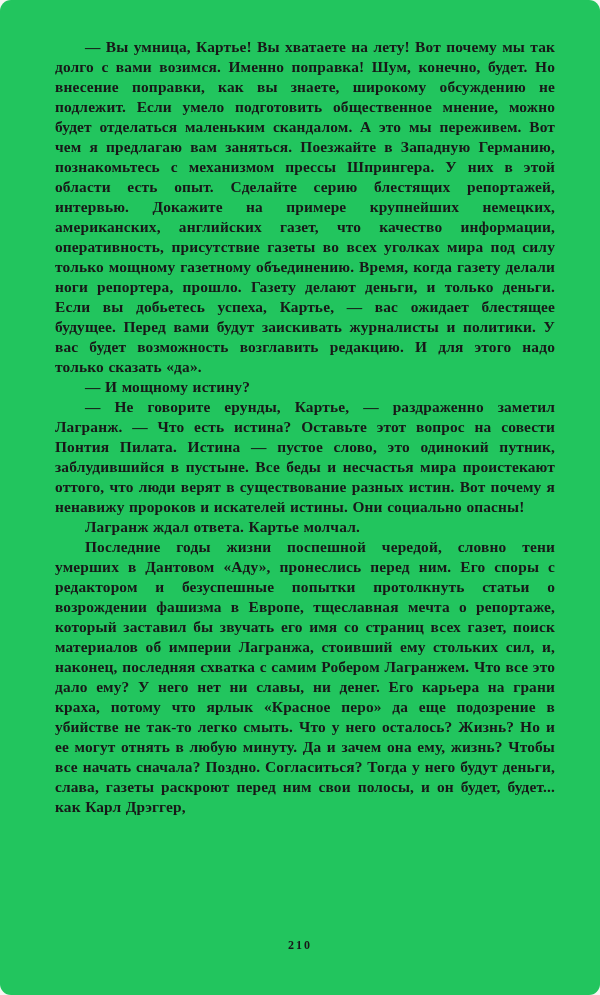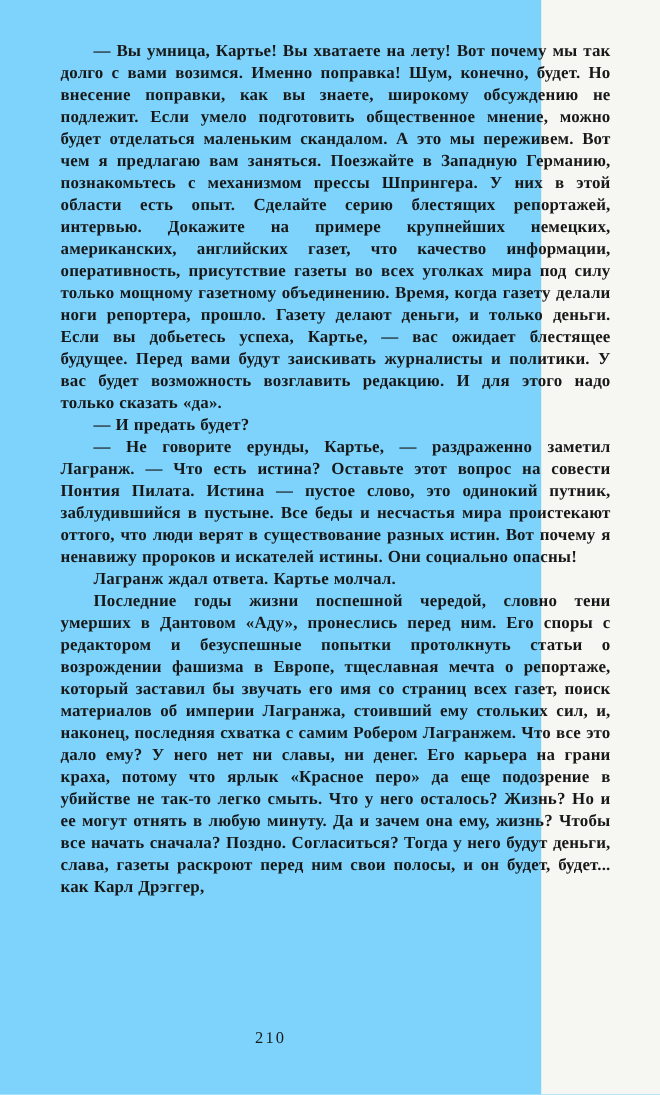--- a/index.html
+++ b/index.html
@@ -8,26 +8,27 @@
   }
   body {
     width: 600px;
     height: 995px;
     background: #f6f6f3;
     font-family: "Liberation Serif", "DejaVu Serif", serif;
     overflow: hidden;
   }
   .page {
     position: relative;
-    width: 492px;
+    width: 600px;
     height: 995px;
     box-sizing: border-box;
-    background: #7dd3fc;
+    background: #22c55e;
     color: #181818;
     padding: 37px 46px 0 55px;
+    border-radius: 11px;
   }
   .text-block {
     width: 500px;
     font-size: 15.4px;
     line-height: 20px;
     font-weight: 600;
     text-align: justify;
     letter-spacing: 0.15px;
     word-spacing: 0.5px;
     hyphens: auto;
@@ -37,31 +38,31 @@
     margin: 0;
     padding: 0;
     text-indent: 30px;
   }
   .page-number {
     position: absolute;
     bottom: 42px;
     left: 0;
     width: 100%;
     text-align: center;
-    font-size: 15px;
-    font-weight: 400;
+    font-size: 12px;
+    font-weight: 700;
     letter-spacing: 2px;
     color: #181818;
   }
 </style>
 </head>
 <body>
 
 <div class="page">
   <div class="text-block" lang="ru">
     <p>— Вы умница, Картье! Вы хватаете на лету! Вот почему мы так долго с вами возимся. Именно поправка! Шум, конечно, будет. Но внесение поправки, как вы знаете, широкому обсуждению не подлежит. Если умело подготовить общественное мнение, можно будет отделаться маленьким скандалом. А это мы переживем. Вот чем я предлагаю вам заняться. Поезжайте в Западную Германию, познакомьтесь с механизмом прессы Шпрингера. У них в этой области есть опыт. Сделайте серию блестящих репортажей, интервью. Докажите на примере крупнейших немецких, американских, английских газет, что качество информации, оперативность, присутствие газеты во всех уголках мира под силу только мощному газетному объединению. Время, когда газету делали ноги репортера, прошло. Газету делают деньги, и только деньги. Если вы добьетесь успеха, Картье, — вас ожидает блестящее будущее. Перед вами будут заискивать журналисты и политики. У вас будет возможность возглавить редакцию. И для этого надо только сказать «да».</p>
-    <p>— И предать будет?</p>
+    <p>— И мощному истину?</p>
     <p>— Не говорите ерунды, Картье, — раздраженно заметил Лагранж. — Что есть истина? Оставьте этот вопрос на совести Понтия Пилата. Истина — пустое слово, это одинокий путник, заблудившийся в пустыне. Все беды и несчастья мира проистекают оттого, что люди верят в существование разных истин. Вот почему я ненавижу пророков и искателей истины. Они социально опасны!</p>
     <p>Лагранж ждал ответа. Картье молчал.</p>
     <p>Последние годы жизни поспешной чередой, словно тени умерших в Дантовом «Аду», пронеслись перед ним. Его споры с редактором и безуспешные попытки протолкнуть статьи о возрождении фашизма в Европе, тщеславная мечта о репортаже, который заставил бы звучать его имя со страниц всех газет, поиск материалов об империи Лагранжа, стоивший ему стольких сил, и, наконец, последняя схватка с самим Робером Лагранжем. Что все это дало ему? У него нет ни славы, ни денег. Его карьера на грани краха, потому что ярлык «Красное перо» да еще подозрение в убийстве не так-то легко смыть. Что у него осталось? Жизнь? Но и ее могут отнять в любую минуту. Да и зачем она ему, жизнь? Чтобы все начать сначала? Поздно. Согласиться? Тогда у него будут деньги, слава, газеты раскроют перед ним свои полосы, и он будет, будет... как Карл Дрэггер,</p>
   </div>
   <div class="page-number">210</div>
 </div>
 
 </body></html>

